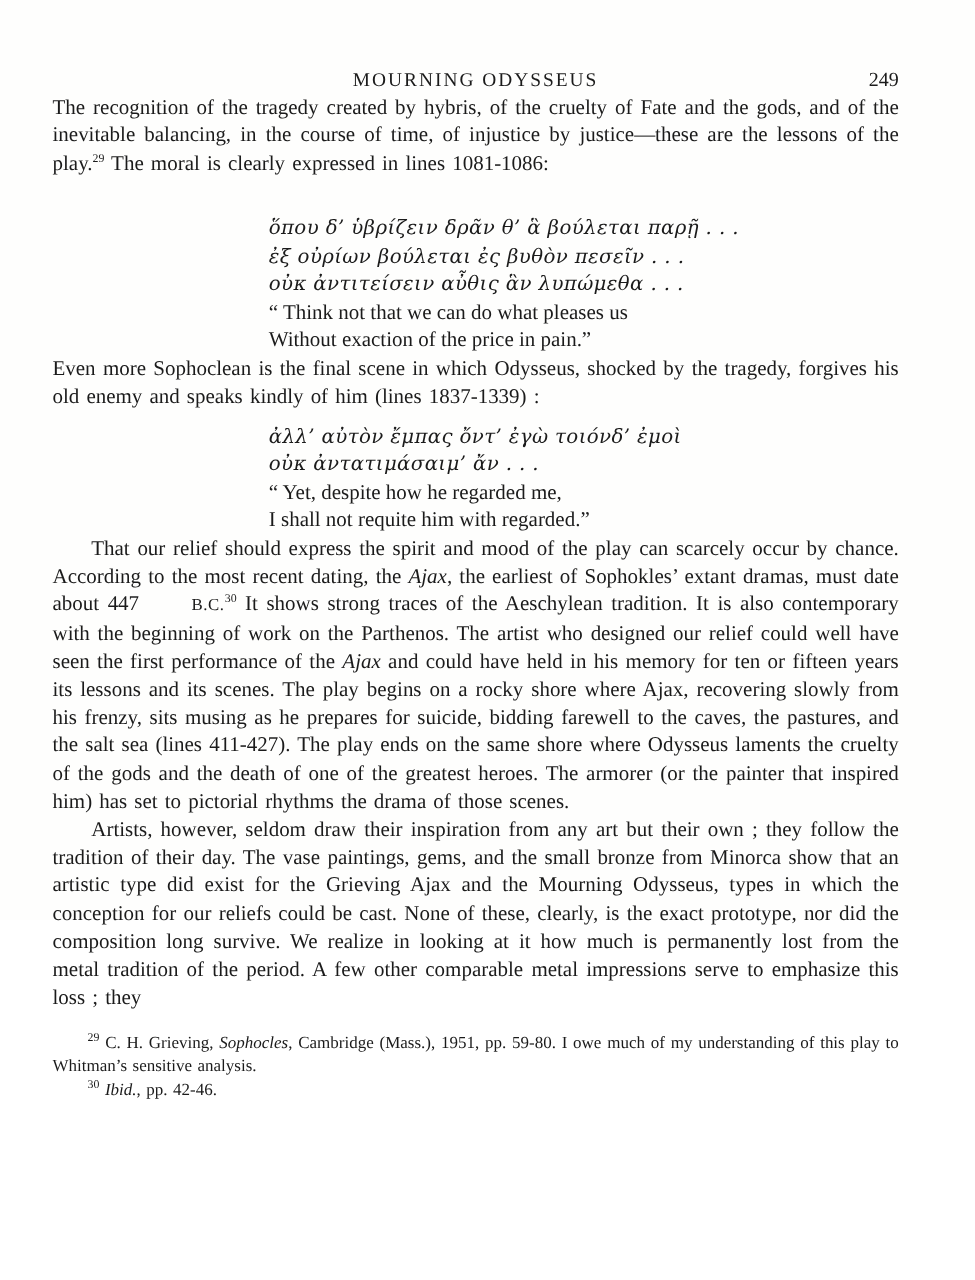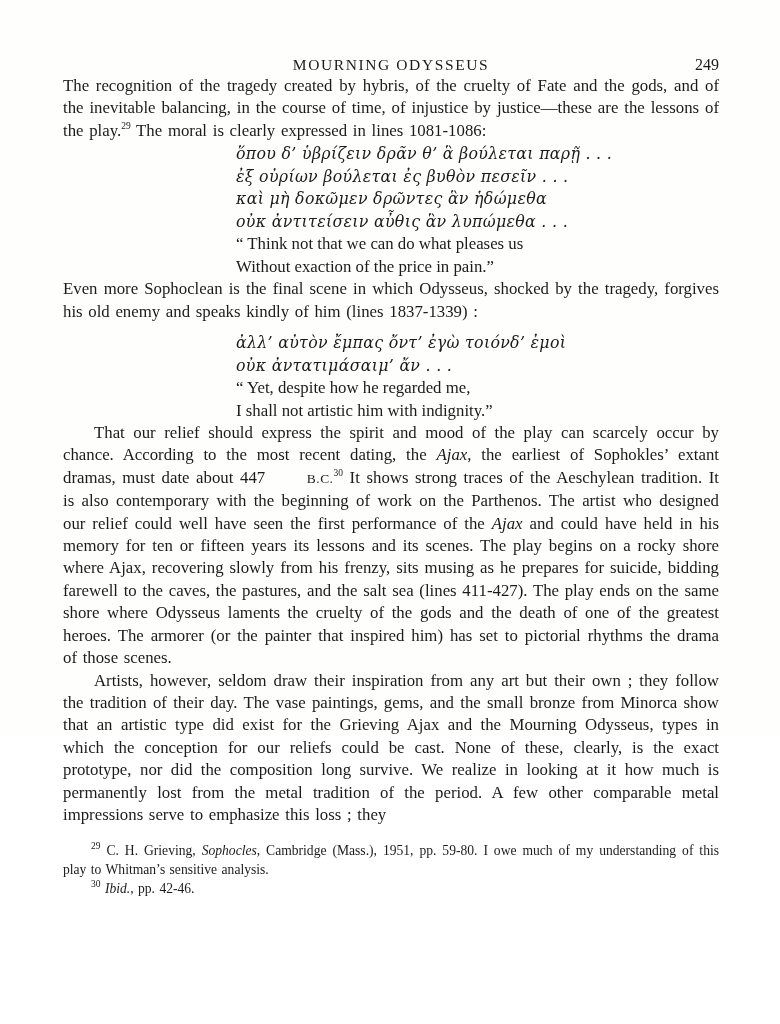--- a/index.html
+++ b/index.html
@@ -14,21 +14,21 @@
     font-family: "Liberation Serif", serif;
     color: #1b1b1b;
     overflow: hidden;
   }
   .page {
     position: absolute;
     top: 0; left: 0;
     width: 780px;
     height: 736px;
     box-sizing: border-box;
-    padding: 55px 61px 0 63px;
+    padding: 55px 61px 0 42px;
     background: #fefefd;
   }
   .running-head {
     position: relative;
     height: 20px;
     font-size: 15.5px;
     line-height: 20px;
   }
   .head-title {
     display: block;
@@ -53,21 +53,21 @@
   .para2 { margin-top: 11px; }
   .para3 { margin-top: 9px; }
   .indent { text-indent: 31px; }
   sup.fnref {
     font-size: 9.5px;
     vertical-align: super;
     line-height: 0;
     letter-spacing: 0;
   }
   .quote-block {
-    margin: 1px 0 0 173px;
+    margin: 29px 0 0 173px;
     font-size: 16.5px;
     line-height: 22.5px;
   }
   .quote-block.second { margin-top: 9px; }
   .greek-line {
     font-family: "DejaVu Serif", serif;
     font-style: italic;
     font-size: 15.8px;
     letter-spacing: 0.3px;
   }
@@ -98,33 +98,32 @@
   <div class="running-head">
     <span class="head-title">MOURNING ODYSSEUS</span>
     <span class="page-num">249</span>
   </div>
 
   <p class="body-text para1"><span>The recognition of the tragedy created by hybris, of the cruelty of Fate and the gods, and of the inevitable balancing, in the course of time, of injustice by justice—these are the lessons of the play.</span><sup class="fnref">29</sup><span> The moral is clearly expressed in lines 1081-1086:</span></p>
 
   <div class="quote-block">
     <div class="greek-line">ὅπου δ’ ὑβρίζειν δρᾶν θ’ ἃ βούλεται παρῇ . . .</div>
     <div class="greek-line">ἐξ οὐρίων βούλεται ἐς βυθὸν πεσεῖν . . .</div>
-    <div class="greek-line">καὶ μὴ δοκῶμεν δρῶντες ἃν ἡδώμεθα</div>
     <div class="greek-line">οὐκ ἀντιτείσειν αὖθις ἃν λυπώμεθα . . .</div>
     <div class="trans-line">“ Think not that we can do what pleases us</div>
     <div class="trans-line">Without exaction of the price in pain.”</div>
   </div>
 
   <p class="body-text para2"><span>Even more Sophoclean is the final scene in which Odysseus, shocked by the tragedy, forgives his old enemy and speaks kindly of him (lines 1837-1339) :</span></p>
 
   <div class="quote-block second">
     <div class="greek-line">ἀλλ’ αὐτὸν ἔμπας ὄντ’ ἐγὼ τοιόνδ’ ἐμοὶ</div>
     <div class="greek-line">οὐκ ἀντατιμάσαιμ’ ἄν . . .</div>
     <div class="trans-line">“ Yet, despite how he regarded me,</div>
-    <div class="trans-line">I shall not artistic him with indignity.”</div>
+    <div class="trans-line">I shall not requite him with regarded.”</div>
   </div>
 
   <p class="body-text para3 indent"><span>That our relief should express the spirit and mood of the play can scarcely occur by chance. According to the most recent dating, the </span><span class="italic">Ajax</span><span>, the earliest of Sophokles’ extant dramas, must date about 447 </span><span class="smallcaps">B.C.</span><sup class="fnref">30</sup><span> It shows strong traces of the Aeschylean tradition. It is also contemporary with the beginning of work on the Parthenos. The artist who designed our relief could well have seen the first performance of the </span><span class="italic">Ajax</span><span> and could have held in his memory for ten or fifteen years its lessons and its scenes. The play begins on a rocky shore where Ajax, recovering slowly from his frenzy, sits musing as he prepares for suicide, bidding farewell to the caves, the pastures, and the salt sea (lines 411-427). The play ends on the same shore where Odysseus laments the cruelty of the gods and the death of one of the greatest heroes. The armorer (or the painter that inspired him) has set to pictorial rhythms the drama of those scenes.</span></p>
 
   <p class="body-text indent"><span>Artists, however, seldom draw their inspiration from any art but their own ; they follow the tradition of their day. The vase paintings, gems, and the small bronze from Minorca show that an artistic type did exist for the Grieving Ajax and the Mourning Odysseus, types in which the conception for our reliefs could be cast. None of these, clearly, is the exact prototype, nor did the composition long survive. We realize in looking at it how much is permanently lost from the metal tradition of the period. A few other comparable metal impressions serve to emphasize this loss ; they</span></p>
 
   <div class="footnotes">
     <p class="fn-indent"><sup class="fnref">29</sup><span> C. H. Grieving, </span><span class="italic">Sophocles</span><span>, Cambridge (Mass.), 1951, pp. 59-80. I owe much of my understanding of this play to Whitman’s sensitive analysis.</span></p>
     <p class="fn-indent"><sup class="fnref">30</sup><span> </span><span class="italic">Ibid.</span><span>, pp. 42-46.</span></p>
   </div>

